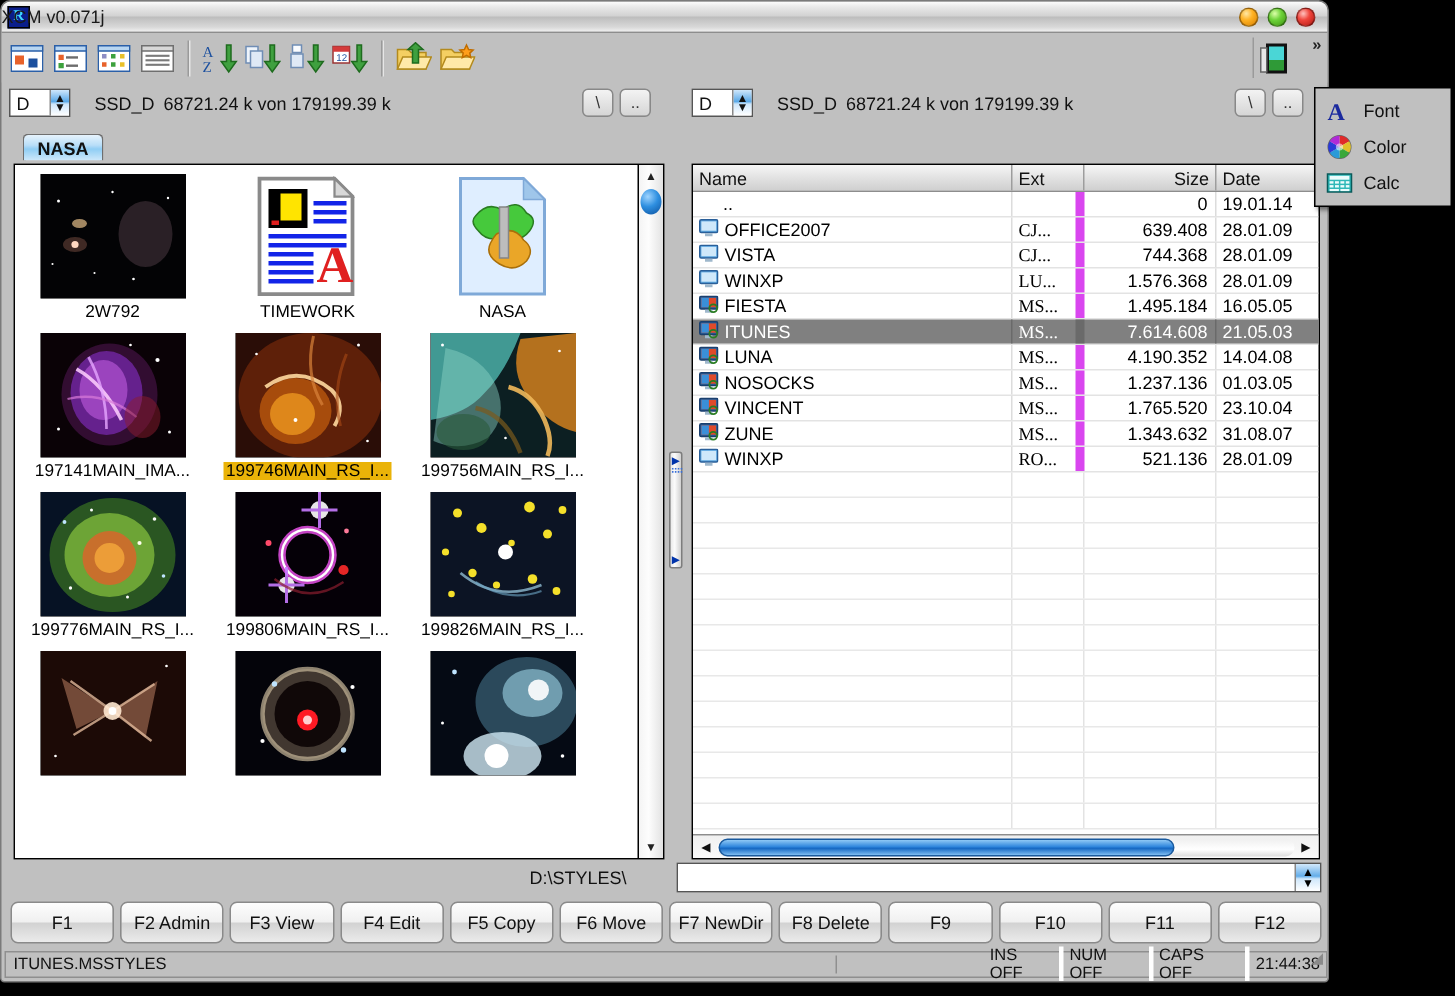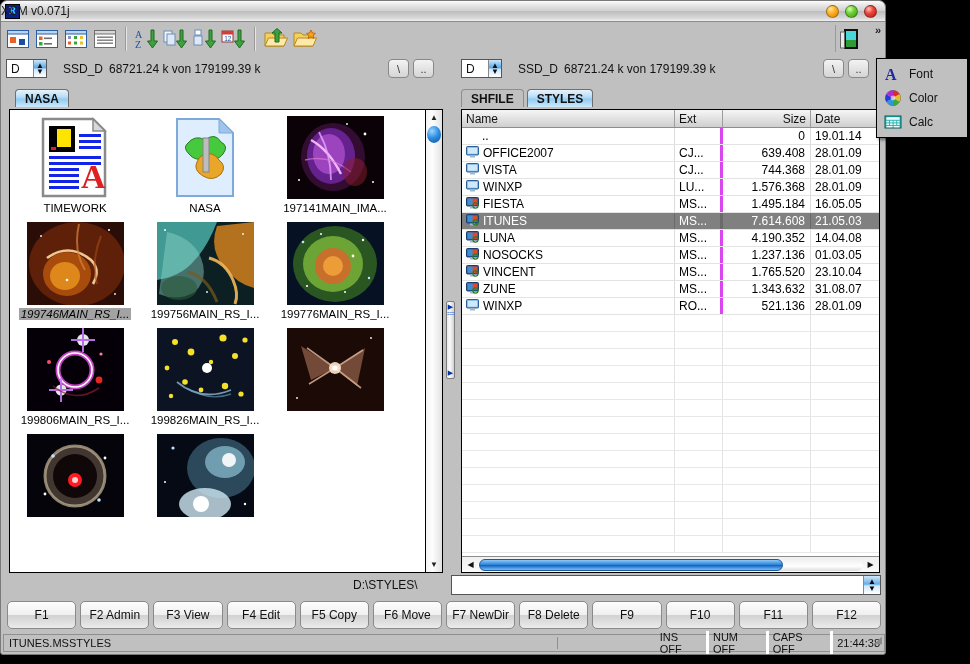--- a/index.html
+++ b/index.html
@@ -84,21 +84,21 @@
   .tab.inactive { background: #c0c0c0; border-color: #8e8e8e; font-weight: bold; color: #111; }
 
   
   .lpanel { position: absolute; left: 8px; top: 108px; width: 434px; height: 464px;
             background: #fff; border: 1px solid #000; display: flex; }
   .thumbarea { flex: 1; overflow: hidden; position: relative; padding: 6px 0 0 0; }
   .grid { display: flex; flex-wrap: wrap; }
   .cell { width: 130px; margin: 0 0 8px 0; display: flex; flex-direction: column; align-items: center; }
   .thumb { width: 97px; height: 83px; background: #000; overflow: hidden; }
   .cell .cap { margin-top: 3px; font-size: 11.5px; color: #000; white-space: nowrap; padding: 0 2px; }
-  .cell .cap.sel { background: #a3a3a3; font-style: italic; }
+  .cell .cap.sel { background: #eab308; }
 
   .vscroll { width: 17px; border-left: 1px solid #000;
              background: linear-gradient(to right,#f4f4f4,#fdfdfd 40%,#e2e2e2);
              display: flex; flex-direction: column; align-items: center; }
   .vsarrow { height: 15px; width: 100%; display: flex; align-items: center; justify-content: center; font-size: 8px; color: #222; }
   .vsthumb { width: 14px; height: 17px; border-radius: 50%;
              background: radial-gradient(circle at 35% 30%, #9fd4ff 0%, #2e8fe0 45%, #0b4f9c 100%);
              margin-top: 1px; }
   .vstrack { flex: 1; }
 
@@ -115,21 +115,21 @@
             border: 1px solid #000; background: #fff; display: flex; flex-direction: column; }
   .hdrrow { display: flex; height: 18px;
             background: linear-gradient(to bottom,#f6f6f6,#e2e2e2 50%,#cfcfcf);
             border-bottom: 1px solid #8d8d8d; }
   .hcell { font-size: 12px; color: #111; display: flex; align-items: center;
            padding: 0 4px; border-right: 1px solid #9d9d9d; }
   .rows { flex: 1; overflow: hidden; }
   .row { display: flex; height: 17px; border-bottom: 1px solid #e3e3e3; font-size: 12px; color: #000; }
   .row.sel { background: #808080; color: #fff; }
   .c-name { width: 213px; display: flex; align-items: center; gap: 4px; padding-left: 4px; border-right: 1px solid #dcdcdc; overflow: hidden; }
-  .c-ext  { width: 48px; display: flex; align-items: center; padding-left: 4px; border-right: 3px solid #d946ef; }
+  .c-ext  { width: 48px; display: flex; align-items: center; padding-left: 4px; border-right: 6px solid #d946ef; font-family: Liberation Serif, serif; }
   .c-size { width: 88px; display: flex; align-items: center; justify-content: flex-end; padding-right: 5px; border-right: 1px solid #dcdcdc; }
   .c-date { width: 68px; display: flex; align-items: center; padding-left: 4px; }
   .emptyrow { display: flex; height: 17px; border-bottom: 1px solid #e8e8e8; }
   .er1 { width: 213px; border-right: 1px solid #e3e3e3; }
   .er2 { width: 48px; border-right: 1px solid #e3e3e3; }
   .er3 { width: 88px; border-right: 1px solid #e3e3e3; }
   .hscroll { height: 16px; border-top: 1px solid #8d8d8d; display: flex; align-items: center;
              background: linear-gradient(to bottom,#f0f0f0,#fafafa); padding: 0 1px; }
   .hsarrow { width: 15px; text-align: center; font-size: 8px; color: #111; }
   .hstrack { flex: 1; height: 12px; border-radius: 6px;
@@ -326,31 +326,43 @@
       </div>
     </div>
   </div>
 
   <div style="position:absolute;left:0;top:87px;width:445px;">
     <div class="tabrow">
       <div class="tab">NASA</div>
     </div>
   </div>
 
-  <div style="position:absolute;left:446px;top:87px;width:430px;">
-    <div class="tabrow" style="padding-left:14px;">
-      <div class="tab inactive">SHFILE</div>
-      <div class="tab" style="margin-left:3px;">STYLES</div>
-    </div>
-  </div>
 
   <div class="lpanel">
     <div class="thumbarea">
       <div class="grid">
 
+        <div class="cell">
+          <div class="thumb">
+            <svg width="97" height="83" viewBox="0 0 97 83">
+                <rect width="97" height="83" fill="#030305"></rect>
+                <ellipse cx="70" cy="40" rx="18" ry="22" fill="#2a2026"></ellipse>
+                <ellipse cx="26" cy="33" rx="5" ry="3" fill="#c9a878" opacity=".8"></ellipse>
+                <ellipse cx="23" cy="47" rx="8" ry="5" fill="#5a3a32" opacity=".7"></ellipse>
+                <circle cx="23" cy="47" r="2.4" fill="#ffd7c0"></circle>
+                <circle cx="12" cy="18" r="1" fill="#fff"></circle>
+                <circle cx="48" cy="12" r=".8" fill="#fff"></circle>
+                <circle cx="62" cy="70" r=".9" fill="#fff"></circle>
+                <circle cx="85" cy="16" r=".8" fill="#fff"></circle>
+                <circle cx="36" cy="66" r=".7" fill="#fff"></circle>
+                <circle cx="8" cy="60" r=".7" fill="#fff"></circle>
+              </svg>
+          </div>
+          <div class="cap">2W792</div>
+        </div>
 
         <div class="cell">
           <div class="thumb" style="background:#fff;">
             <svg width="97" height="83" viewBox="0 0 97 83">
                 <path d="M16 3 h50 l12 12 v65 h-62 z" fill="#fff" stroke="#8a8a8a" stroke-width="2.5"></path>
                 <path d="M66 3 v12 h12 z" fill="#d8d8d8" stroke="#8a8a8a" stroke-width="1.5"></path>
                 <rect x="22" y="10" width="26" height="26" fill="#000"></rect>
                 <rect x="30" y="13" width="14" height="18" fill="#ffe400"></rect>
                 <rect x="24" y="31" width="5" height="3" fill="#e02020"></rect>
                 <g fill="#1224e8">

